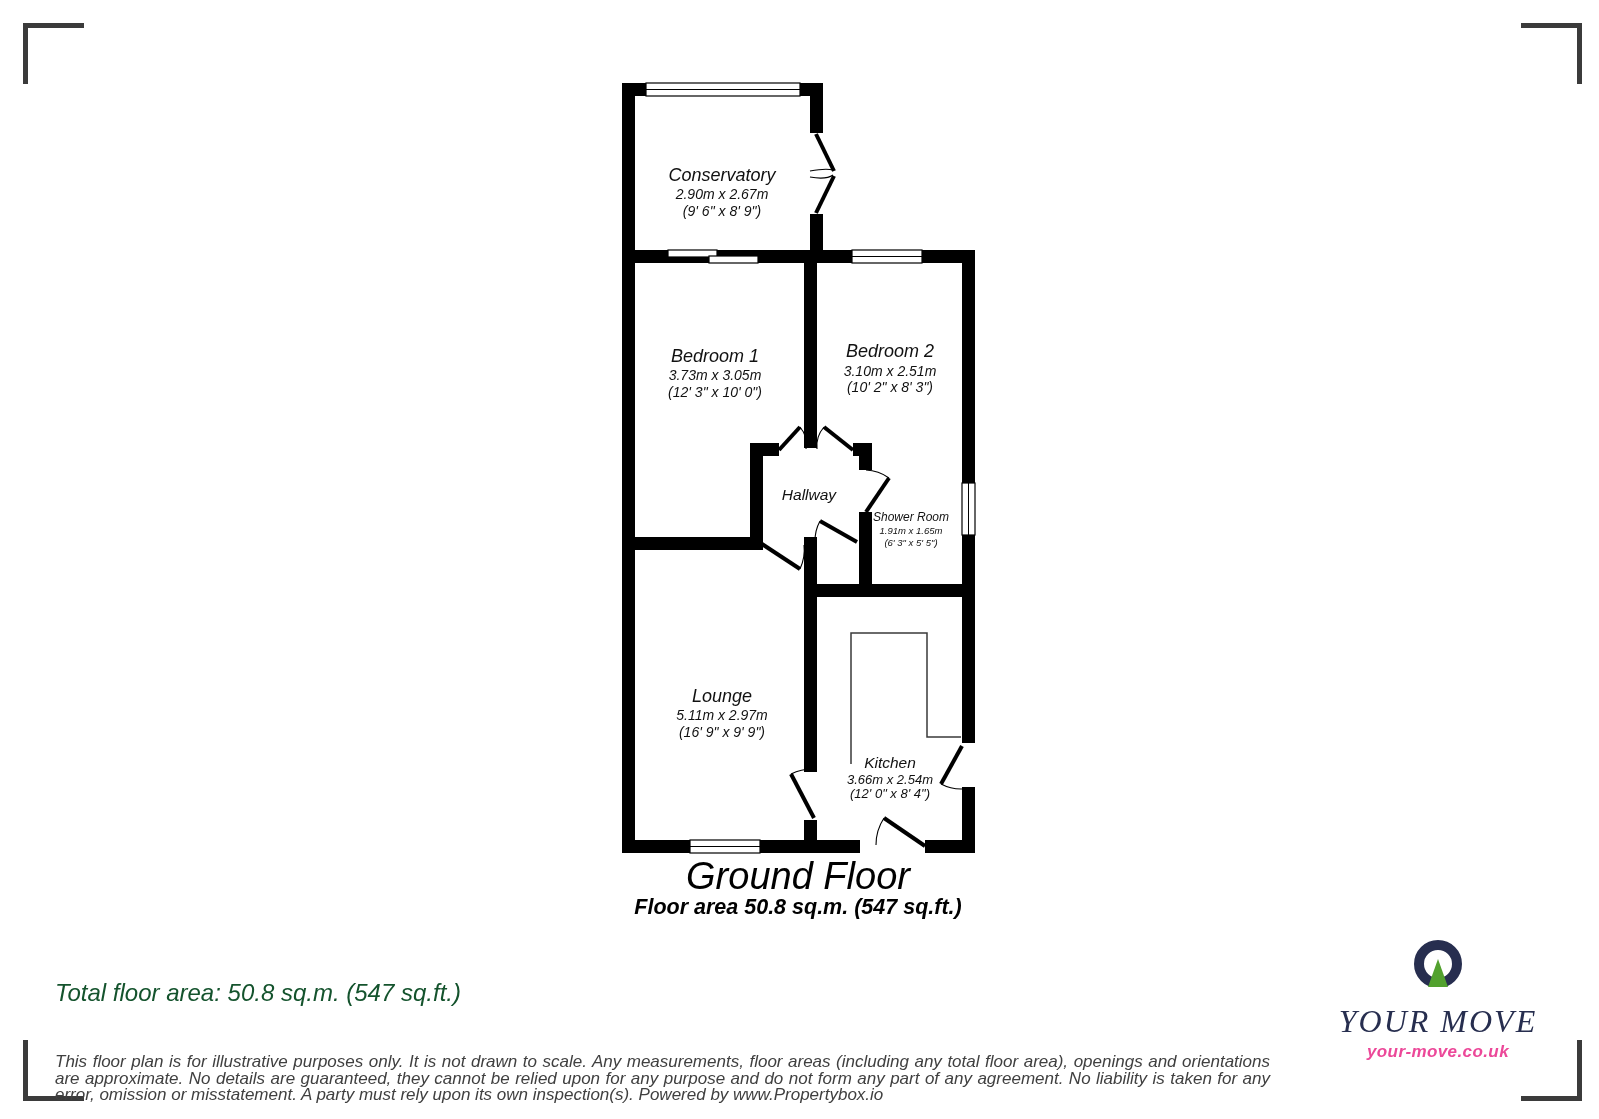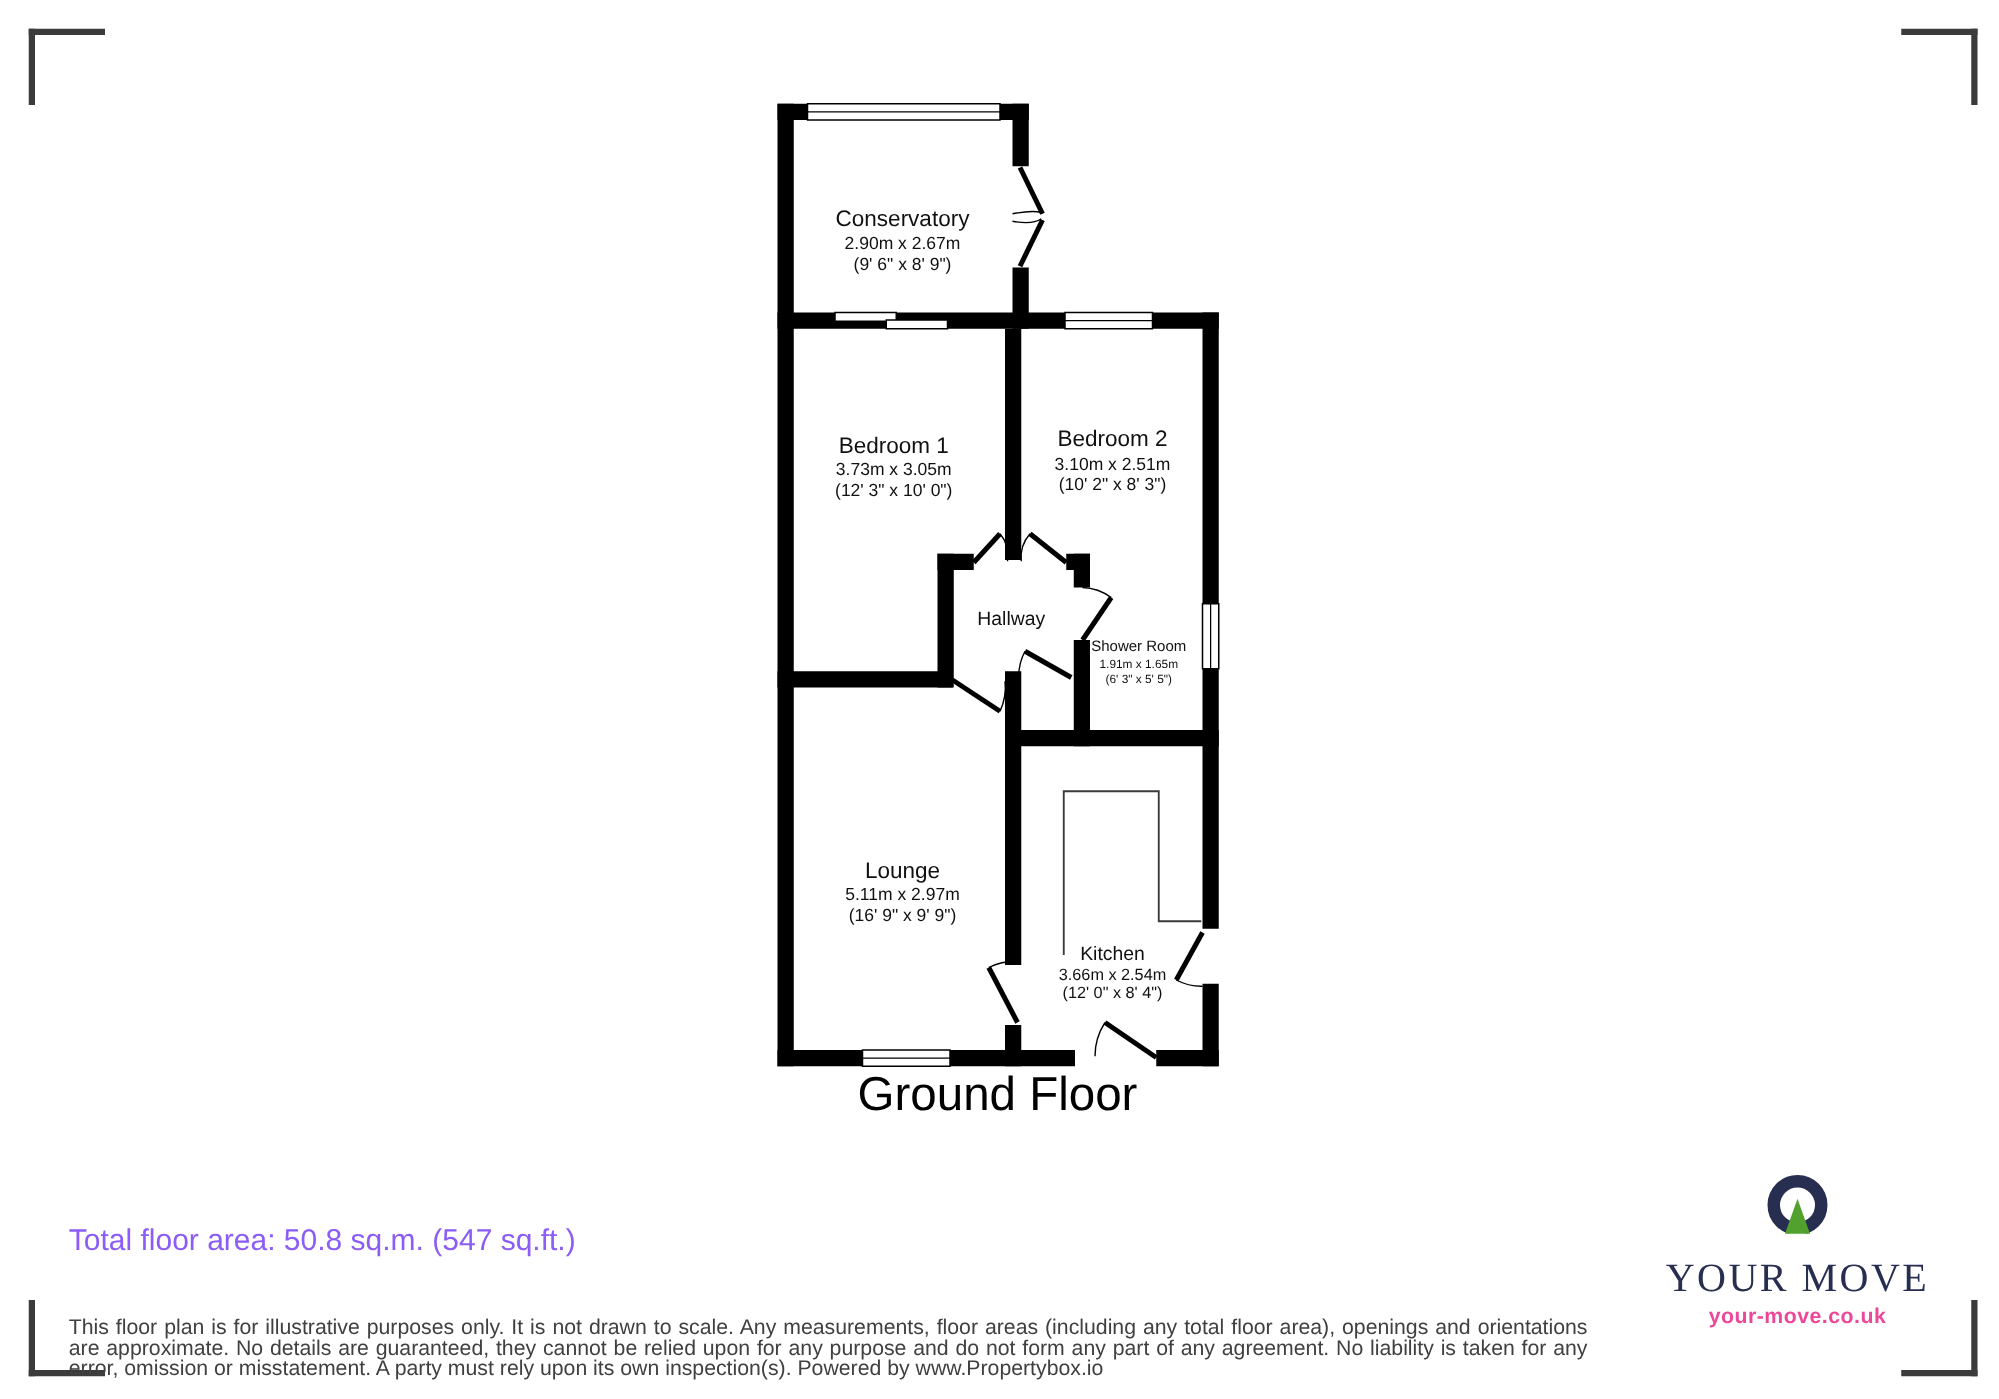--- a/index.html
+++ b/index.html
@@ -1,37 +1,37 @@
 <!DOCTYPE html>
 <html><head>
 <meta charset="utf-8">
 <style>
   html,body{margin:0;padding:0;background:#fff;}
   .page{position:relative;width:1599px;height:1117px;background:#ffffff;overflow:hidden;
-        font-family:"Liberation Sans",sans-serif;color:#000;}
+        font-family:"Liberation Sans",sans-serif;color:#000;font-style:italic;}
   .corner{position:absolute;width:56px;height:56px;border:0 solid #3b3b3b;}
   .corner.tl{left:23px;top:23px;border-left-width:5px;border-top-width:5px;}
   .corner.tr{left:1521px;top:23px;border-right-width:5px;border-top-width:5px;}
   .corner.bl{left:23px;top:1040px;border-left-width:5px;border-bottom-width:5px;}
   .corner.br{left:1521px;top:1040px;border-right-width:5px;border-bottom-width:5px;}
   svg.plan{position:absolute;left:0;top:0;}
   .wall{fill:#000;}
   .win{fill:#fff;stroke:#000;stroke-width:1.2;}
   .winline{stroke:#000;stroke-width:1;}
   .leaf{stroke:#000;stroke-width:4;fill:none;stroke-linecap:butt;}
   .arc{stroke:#000;stroke-width:1.1;fill:none;}
   .counter{stroke:#3a3a3a;stroke-width:1.5;fill:none;}
   text{fill:#111;font-family:"Liberation Sans",sans-serif;}
   .rname{font-size:18px;}
   .rdim{font-size:14px;}
   .ground-floor{position:absolute;left:798px;top:855px;transform:translateX(-50%);
                 font-size:38px;color:#000;white-space:nowrap;}
   .floor-area{position:absolute;left:798px;top:895px;transform:translateX(-50%);
               font-size:21.5px;font-weight:600;white-space:nowrap;}
-  .total-area{position:absolute;left:55px;top:979px;font-size:24px;color:#8b5cf6;white-space:nowrap;}
+  .total-area{position:absolute;left:55px;top:979px;font-size:24px;color:#14532d;white-space:nowrap;}
   .disclaimer{position:absolute;left:55px;top:1054px;width:1215px;font-size:17px;
               line-height:16.5px;color:#404040;text-align:justify;}
   .brand{position:absolute;left:1332px;top:933px;width:212px;text-align:center;}
   .brand .wordmark{font-family:"Liberation Serif",serif;font-size:32px;letter-spacing:2px;
                    color:#272e4f;margin-top:2px;white-space:nowrap;}
   .brand .site{font-size:17px;font-weight:bold;color:#ec4899;letter-spacing:.4px;margin-top:2px;}
 </style>
 </head>
 <body>
 
@@ -165,20 +165,21 @@
       </g>
       <g>
         <text x="890" y="768" font-size="15.5">Kitchen</text>
         <text x="890" y="784" font-size="13">3.66m x 2.54m</text>
         <text x="890" y="798" font-size="13">(12' 0" x 8' 4")</text>
       </g>
     </g>
   </svg>
 
   <div class="ground-floor">Ground Floor</div>
+  <div class="floor-area">Floor area 50.8 sq.m. (547 sq.ft.)</div>
 
   <div class="total-area">Total floor area: 50.8 sq.m. (547 sq.ft.)</div>
   <div class="disclaimer">This floor plan is for illustrative purposes only. It is not drawn to scale. Any measurements, floor areas (including any total floor area), openings and orientations are approximate. No details are guaranteed, they cannot be relied upon for any purpose and do not form any part of any agreement. No liability is taken for any error, omission or misstatement. A party must rely upon its own inspection(s). Powered by www.Propertybox.io</div>
 
   <div class="brand">
     <svg width="72" height="64" viewBox="0 0 72 64">
       <circle cx="36" cy="31" r="19" fill="none" stroke="#272e4f" stroke-width="10"></circle>
       <polygon points="36,31 28,58 44,58" fill="#ffffff"></polygon>
       <polygon points="36,26 26,54 46,54" fill="#52a12e"></polygon>
     </svg>

